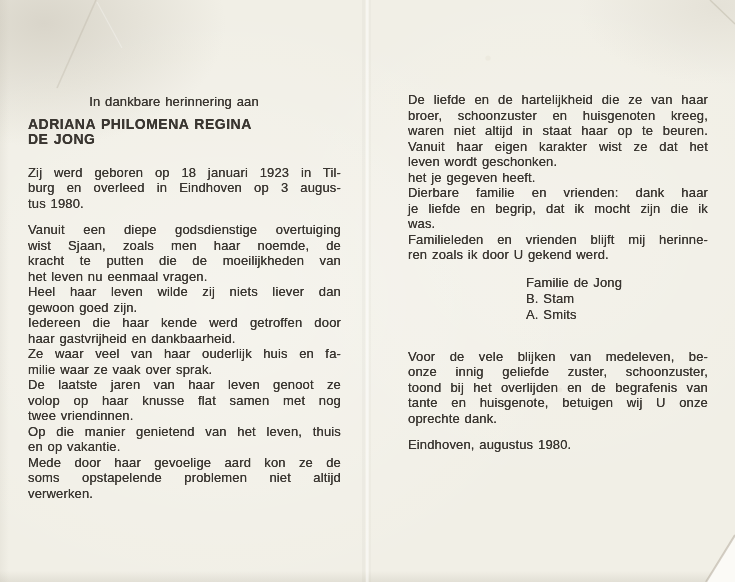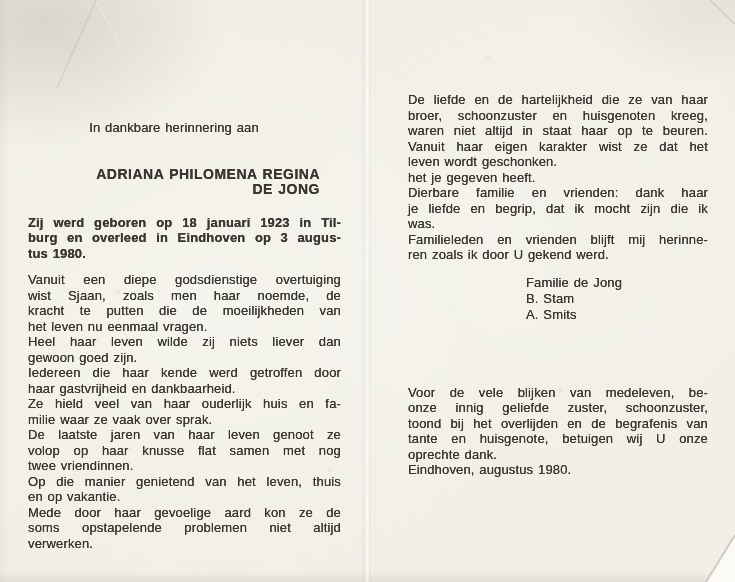--- a/index.html
+++ b/index.html
@@ -28,43 +28,43 @@
     color: var(--ink, #3a3631);
   }
   .col {
     position: absolute;
     font-size: 13px;
     line-height: 15.5px;
     letter-spacing: 0.15px;
     word-spacing: 1px;
     text-shadow: 0 0 0.4px currentColor;
   }
-  .col-left  { left: 28px;  top: 118px; width: 313px; }
+  .col-left  { left: 28px;  top: 92px; width: 313px; }
   .col-right { left: 408px; top: 92px; width: 300px; }
 
   .intro {
     width: 292px;
     text-align: center;
     padding-top: 2px;
   }
   .name {
     width: 292px;
-    margin-top: 31px;
-    text-align: right;
+    margin-top: 7px;
+    text-align: left;
     font-weight: 700;
     font-size: 14px;
     letter-spacing: 0.5px;
     line-height: 15.5px;
   }
-  .block-birth { margin-top: 17px; font-weight: bold; }
+  .block-birth { margin-top: 17px; }
   .block-body  { margin-top: 11px; }
 
   .signatures { margin-top: 12px; margin-left: 118px; line-height: 16px; }
-  .block-closing { margin-top: 62px; }
-  .dateline { }
+  .block-closing { margin-top: 26px; }
+  .dateline { margin-top: 11px; }
 
   .tline { white-space: nowrap; }
   .tline.just {
     white-space: normal;
     text-align: justify;
     text-align-last: justify;
   }
   .texture {
     position: absolute;
     inset: 0;
@@ -90,21 +90,21 @@
         </div>
       <div class="block-body">
           <div class="tline just">Vanuit een diepe godsdienstige overtuiging</div>
           <div class="tline just">wist Sjaan, zoals men haar noemde, de</div>
           <div class="tline just">kracht te putten die de moeilijkheden van</div>
           <div class="tline">het leven nu eenmaal vragen.</div>
           <div class="tline just">Heel haar leven wilde zij niets liever dan</div>
           <div class="tline">gewoon goed zijn.</div>
           <div class="tline just">Iedereen die haar kende werd getroffen door</div>
           <div class="tline">haar gastvrijheid en dankbaarheid.</div>
-          <div class="tline just">Ze hield veel van haar ouderlijk huis en fa-</div>
+          <div class="tline just">Ze waar veel van haar ouderlijk huis en fa-</div>
           <div class="tline">milie waar ze vaak over sprak.</div>
           <div class="tline just">De laatste jaren van haar leven genoot ze</div>
           <div class="tline just">volop op haar knusse flat samen met nog</div>
           <div class="tline">twee vriendinnen.</div>
           <div class="tline just">Op die manier genietend van het leven, thuis</div>
           <div class="tline">en op vakantie.</div>
           <div class="tline just">Mede door haar gevoelige aard kon ze de</div>
           <div class="tline just">soms opstapelende problemen niet altijd</div>
           <div class="tline">verwerken.</div>
         </div>

